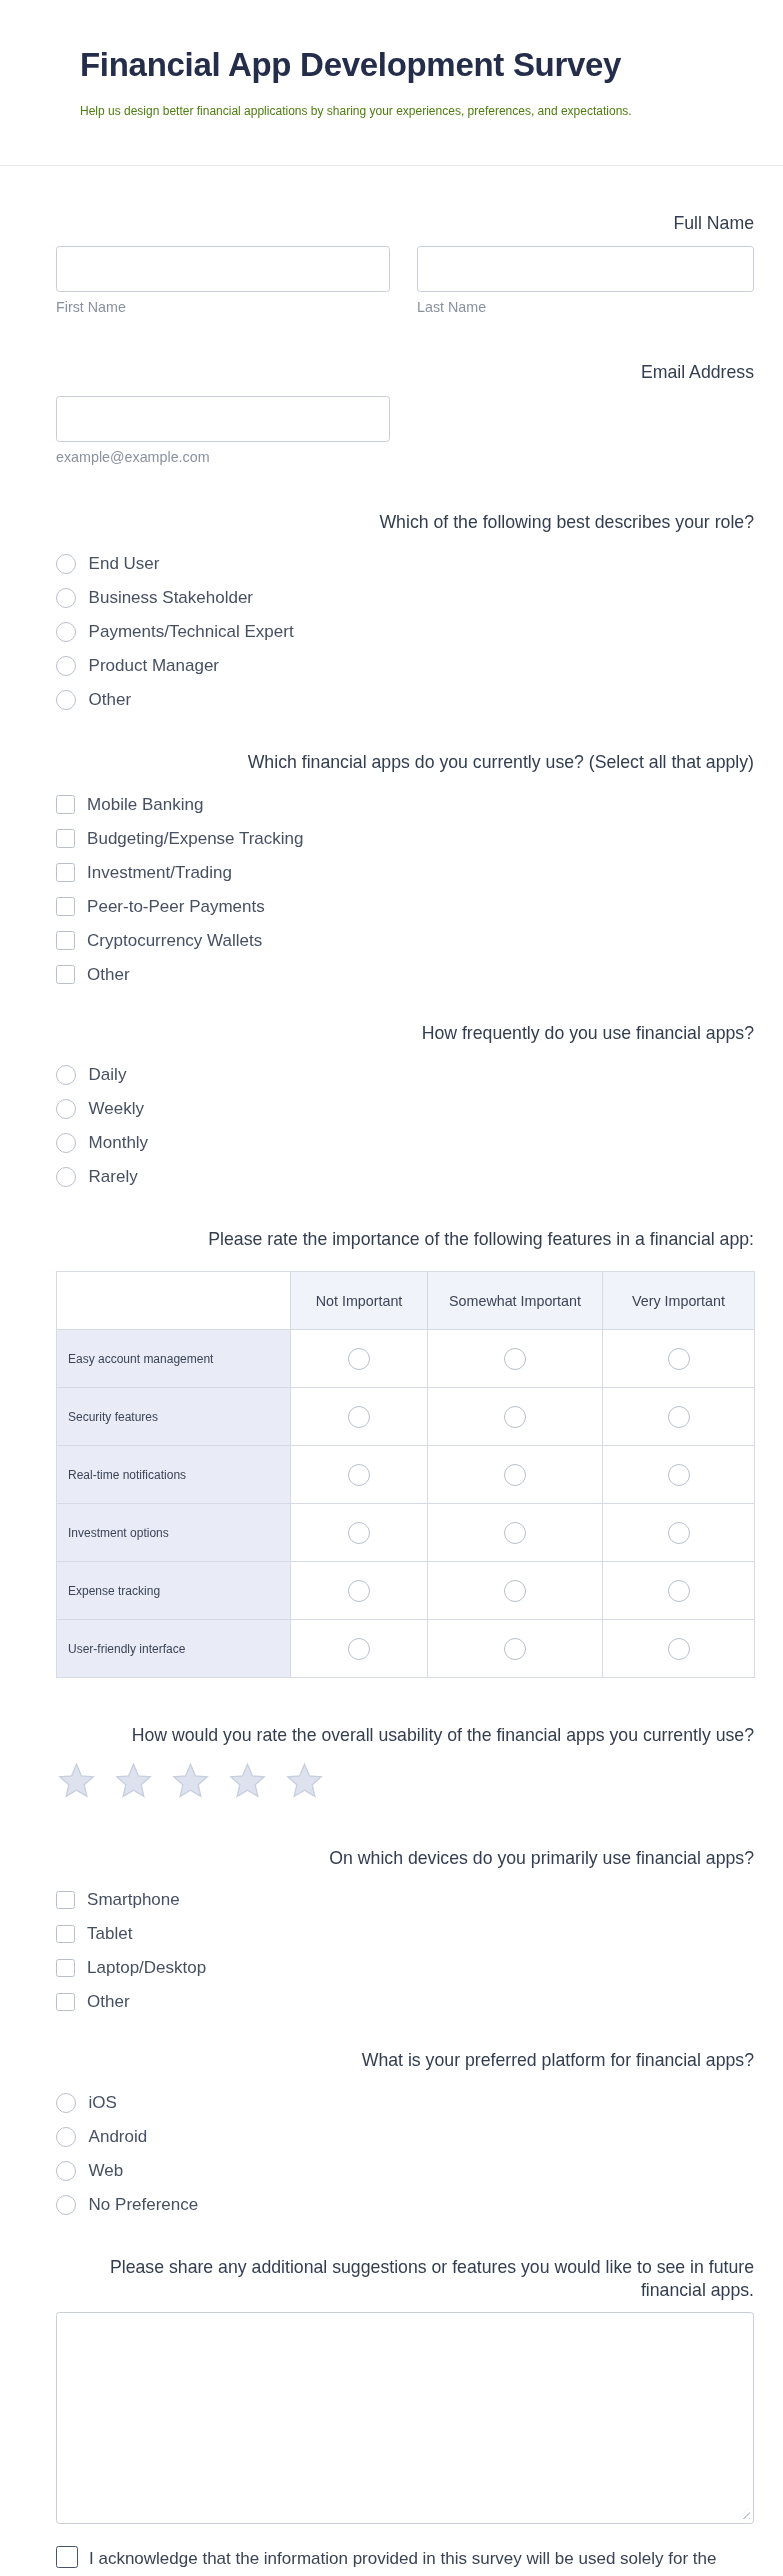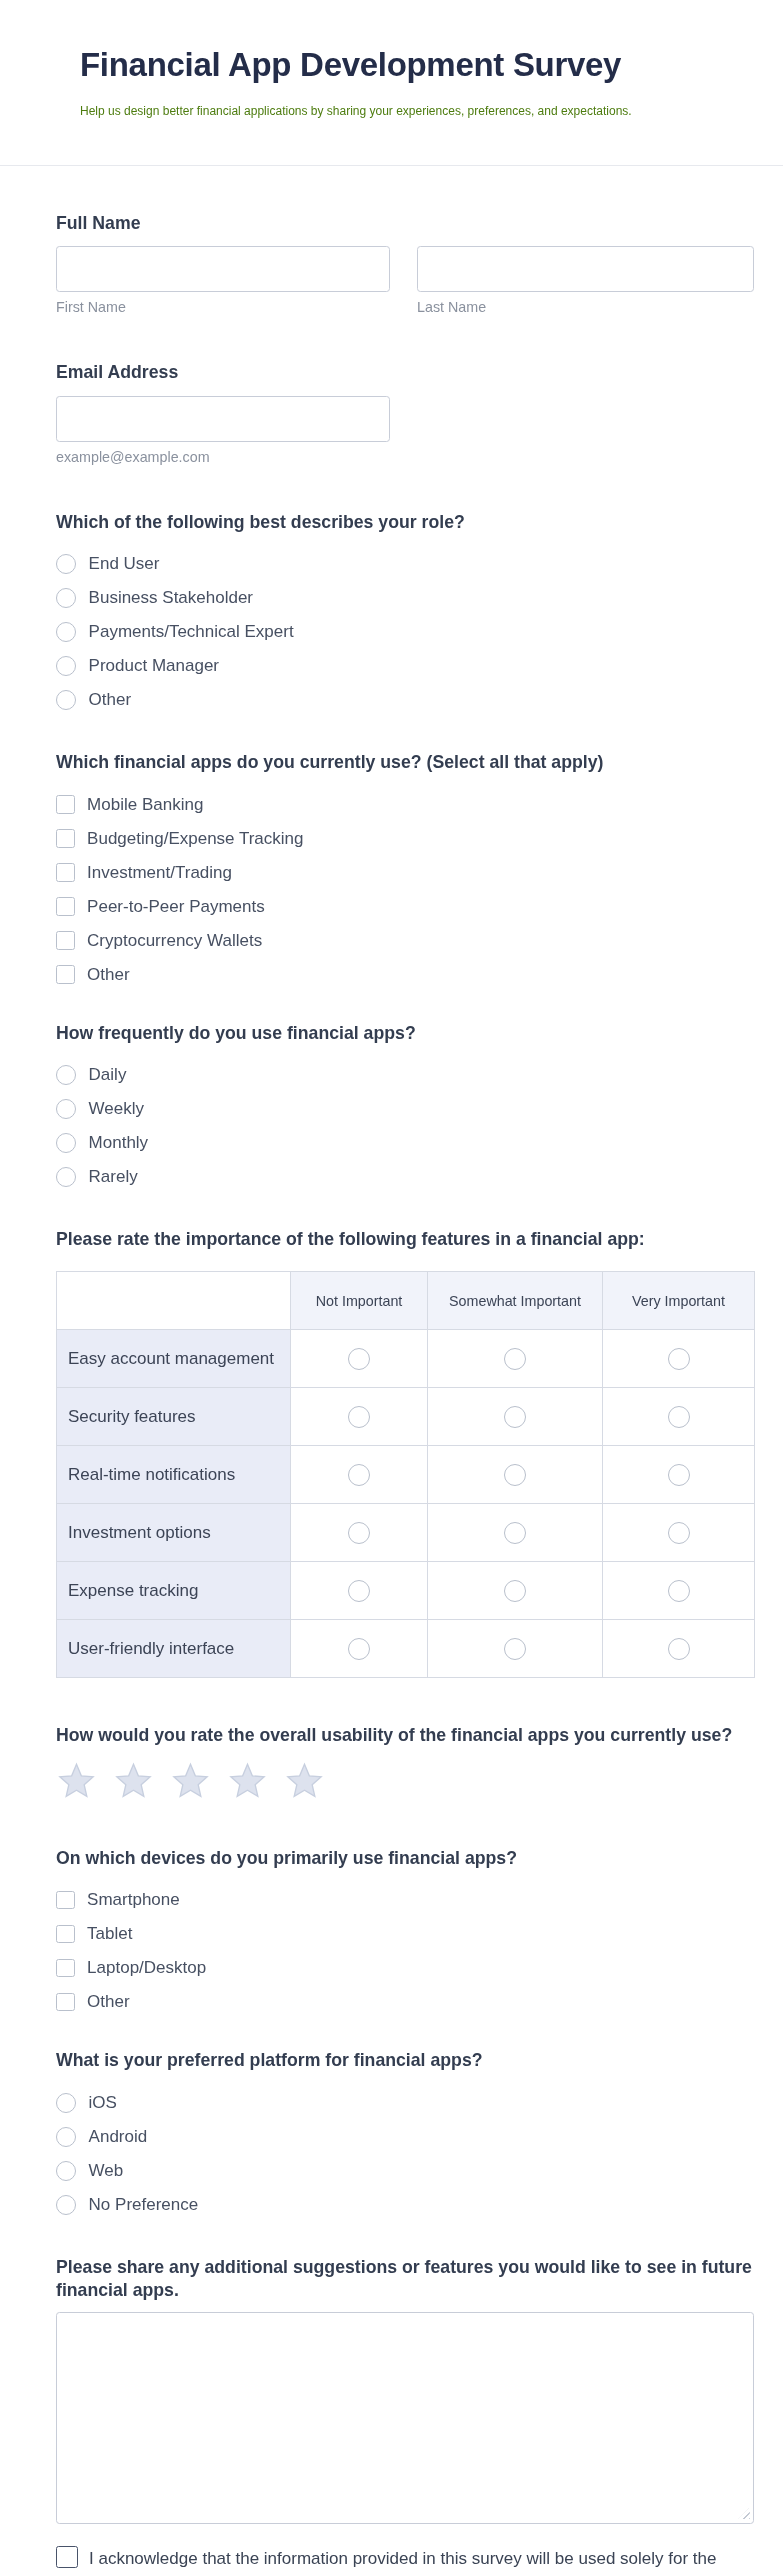--- a/index.html
+++ b/index.html
@@ -28,23 +28,24 @@
     font-size: 12px;
     line-height: 28px;
     color: #4d7c0f;
     max-width: 653px;
   }
   
   .form-body { padding: 0 0 0 56px; }
   .q { width: 698px; }
   .q-label {
     font-size: 17.7px;
-    font-weight: 700;
+    font-weight: 400;
     line-height: 23px;
     color: #333d50;
+    text-align: right;
   }
   .sublabel { margin-top: 6.7px; font-size: 14.3px; color: #8a919e; }
 
   .mt-lg { margin-top: 46px; }
   .mt-md { margin-top: 34px; }
   .mt-sm { margin-top: 30px; }
 
   .inputs-row { display: flex; gap: 27px; margin-top: 11.8px; }
   .text-input {
     height: 46px;
@@ -89,21 +90,21 @@
   }
   .matrix th, .matrix td { border: 0.8px solid #d6dae3; height: 58px; }
   .matrix thead th {
     background: #f1f3fa;
     font-size: 14.3px; font-weight: 400; color: #3c4456;
     text-align: center; padding: 0 5px;
   }
   .matrix thead th.corner { background: #ffffff; }
   .matrix tbody th {
     background: #e9ecf7;
-    font-size: 17px; font-weight: 400; color: #3c4456;
+    font-size: 12px; font-weight: 400; color: #3c4456;
     text-align: left; padding: 0 8.4px 0 11px;
   }
   .matrix td { background: #fff; text-align: center; }
   .matrix .radio { width: 22px; height: 22px; vertical-align: middle; }
 
   
   .stars { margin-top: 13.5px; display: flex; gap: 16px; align-items: center; }
   .star { width: 41px; height: 40px; display: block; }
 
   

